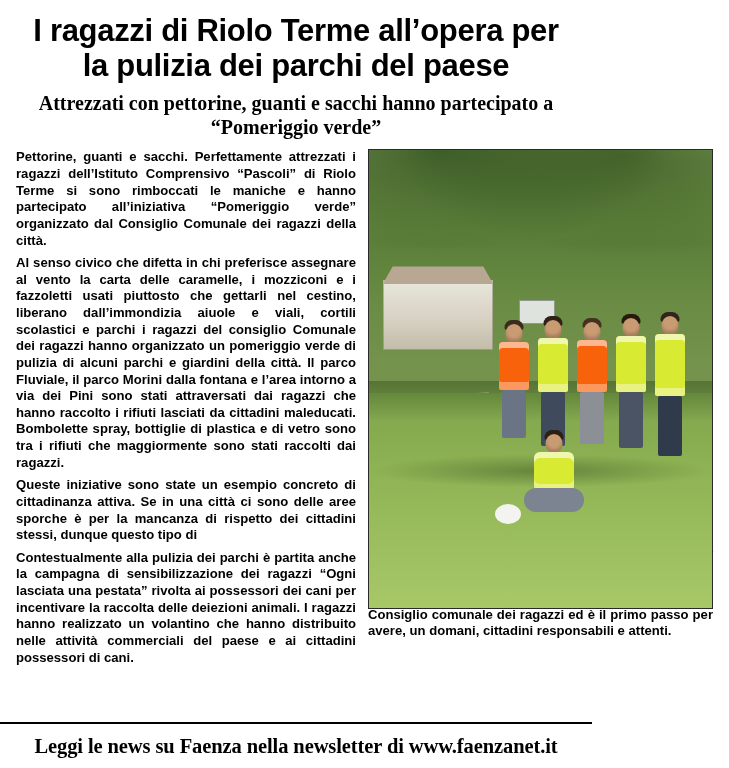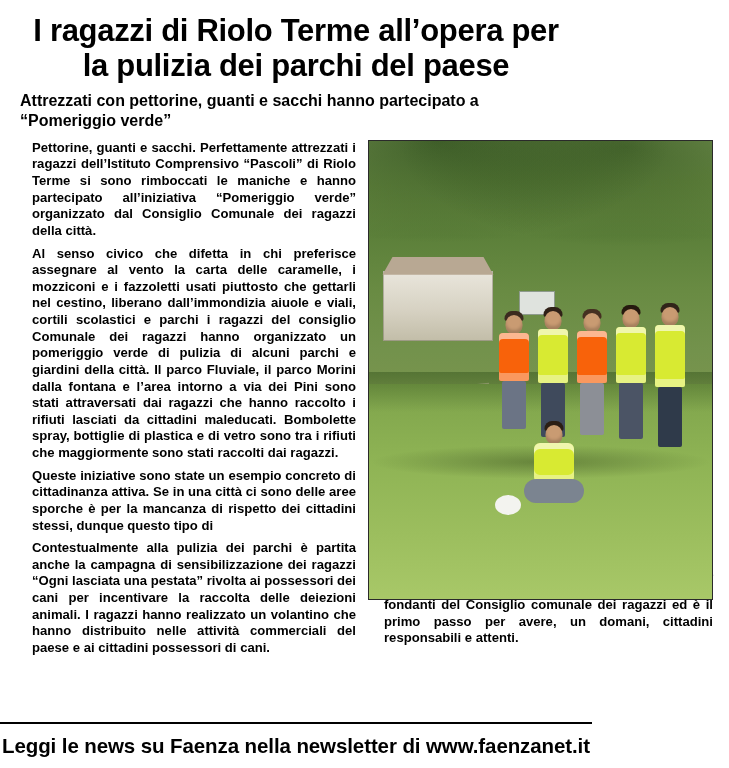--- a/index.html
+++ b/index.html
@@ -25,24 +25,26 @@
   
   .headline {
     text-align: center;
     font-weight: bold;
     font-size: 31px;
     line-height: 1.12;
     letter-spacing: -0.3px;
     margin: 6px 8px 2px 8px;
   }
   .subhead {
-    font-weight: bold;
-    font-size: 16px;
+    text-align: center;
+    font-weight: bold;
+    font-size: 20px;
     line-height: 1.2;
     margin: 8px 4px 10px 4px;
+    font-family: Liberation Serif, serif;
   }
   
   .content {
     position: relative;
   }
   .cols {
     display: flex;
     gap: 12px;
     align-items: flex-start;
   }
@@ -52,21 +54,21 @@
   }
   .col-right {
     width: 345px;
     flex: 0 0 345px;
   }
   p.body {
     font-size: 13.1px;
     line-height: 1.27;
     font-weight: bold;
     text-align: justify;
-    margin: 0 0 6px 16px;
+    margin: 0 0 6px 0;
     hyphens: auto;
   }
   
   .photo-wrap {
     width: 345px;
     height: 460px;
     position: relative;
     border: 1px solid #2a2a2a;
     box-sizing: border-box;
     overflow: hidden;
@@ -190,20 +192,21 @@
     border-top: 2px solid #000;
     display: flex;
     align-items: center;
     justify-content: center;
     background: #ffffff;
   }
   .footer-text {
     font-size: 20.5px;
     font-weight: bold;
     letter-spacing: -0.1px;
+    font-family: Liberation Serif, serif;
   }
 </style>
 </head>
 <body>
 
 <div class="page">
 
   <h1 class="headline">I ragazzi di Riolo Terme all’opera per la pulizia dei parchi del paese</h1>
   <div class="subhead">Attrezzati con pettorine, guanti e sacchi hanno partecipato a “Pomeriggio verde”</div>
 

